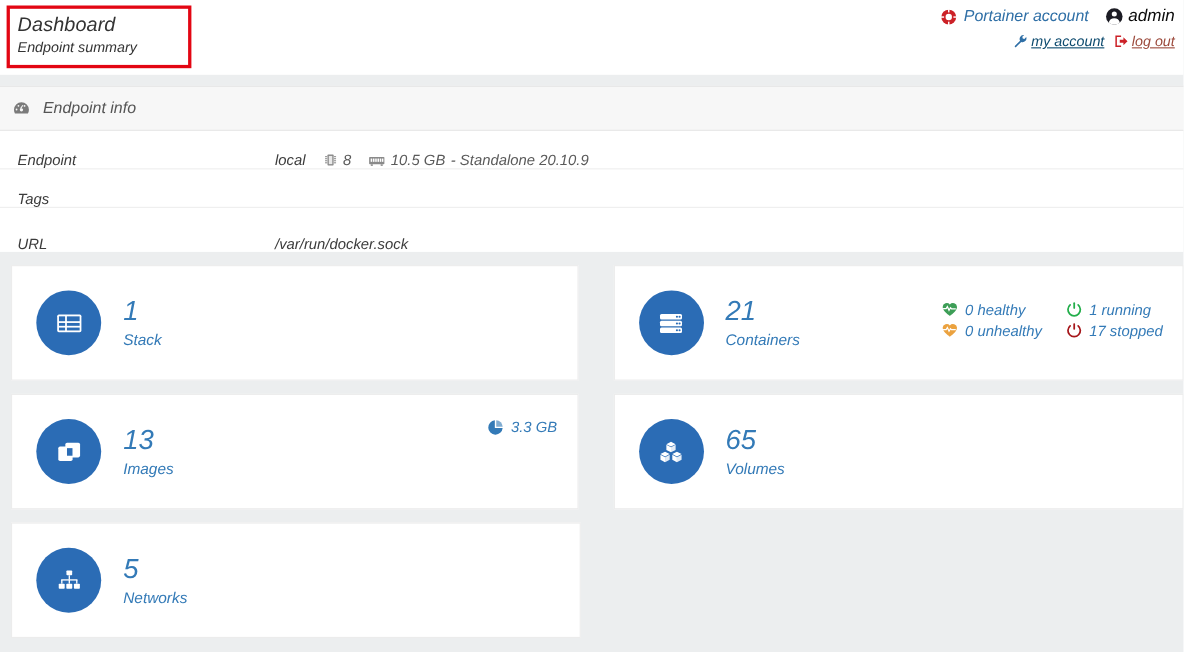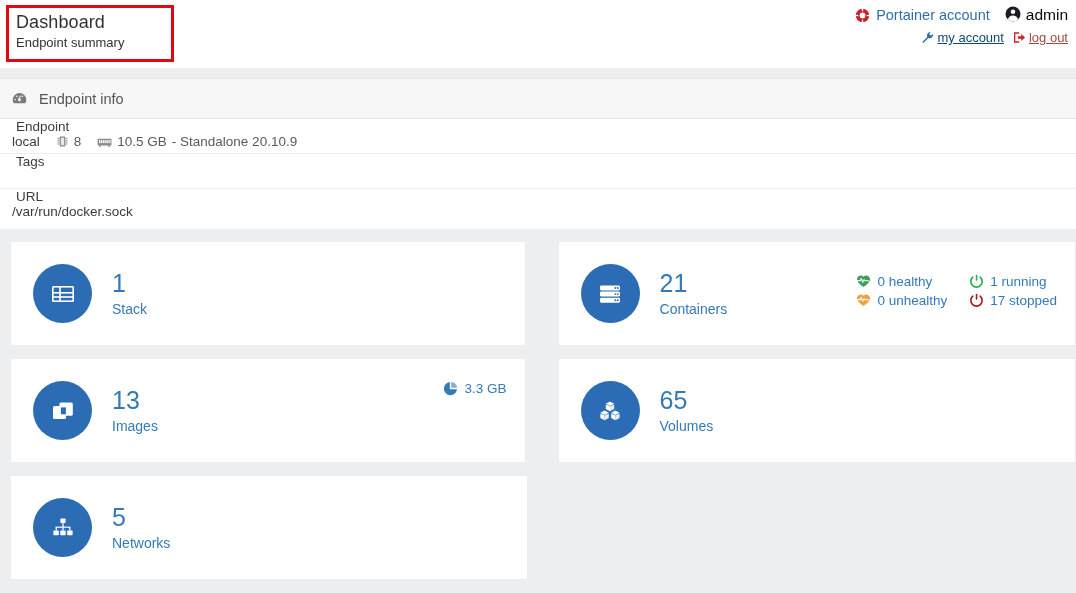--- a/index.html
+++ b/index.html
@@ -7,20 +7,21 @@
     margin: 0; padding: 0;
     width: 1076px; height: 593px;
     background: #ffffff;
     font-family: "Liberation Sans", sans-serif;
     overflow: hidden;
   }
   #app {
     position: relative;
     width: 1076px; height: 593px;
     background: #eceeef;
+    font-style: italic;
   }
 
   
   .header {
     position: relative;
     height: 68px;
     background: #ffffff;
   }
   .page-title-box {
     position: absolute;
@@ -59,21 +60,21 @@
     margin-top: 1px;
   }
   .support-link {
     display: inline-flex; align-items: center; gap: 6px;
     color: #2f6fa6;
     font-size: 14.5px;
     text-decoration: none;
     cursor: pointer;
   }
   .admin-box {
-    display: inline-flex; align-items: flex-start; gap: 5px;
+    display: inline-flex; align-items: center; gap: 5px;
     color: #0a0a0a;
     font-size: 15.5px;
     margin-left: 8px;
   }
   .mini-link {
     display: inline-flex; align-items: center; gap: 3px;
     font-size: 13px;
     text-decoration: underline;
     cursor: pointer;
   }
@@ -94,26 +95,25 @@
     padding-left: 11px;
     gap: 11px;
     border-bottom: 1px solid #e7e7e7;
   }
   .panel-head-title {
     font-size: 14.5px;
     color: #555555;
   }
   .info-row {
     display: flex;
-    align-items: flex-start;
+    align-items: flex-end;
     height: 35px;
     border-bottom: 1px solid #eeeeee;
     font-size: 13.5px;
     color: #3b3b3b;
-    flex-direction: column;
   }
   .info-row:last-child { border-bottom: none; height: 40px; }
   .info-label { width: 238px; padding-left: 16px; }
   .info-value { display: flex; align-items: center; gap: 5px; color: #5a5a5a; padding-left: 12px; }
   .info-value .txt-dark { color: #3b3b3b; }
   .spacer8 { width: 6px; }
 
   
   .grid {
     position: relative;

